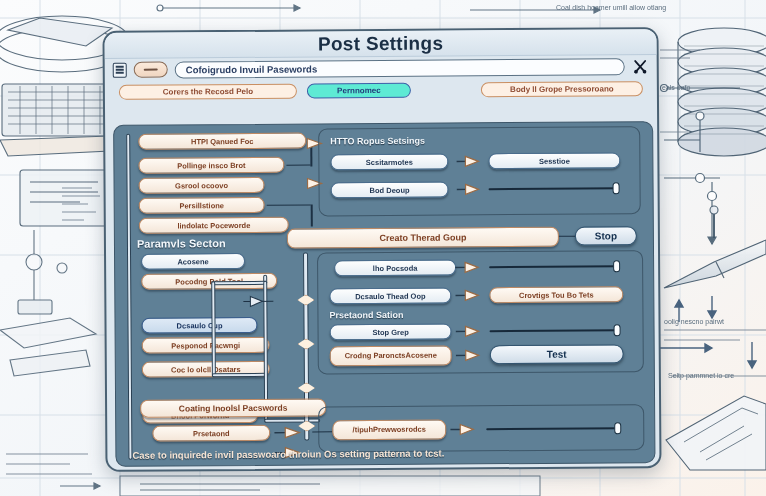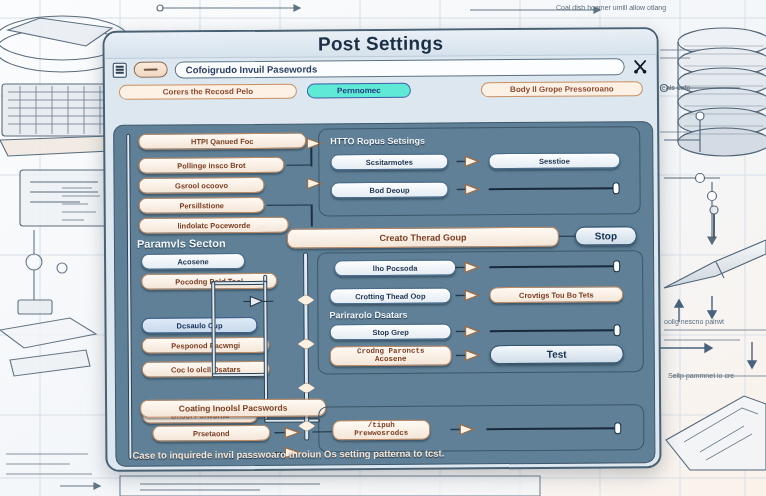--- a/index.html
+++ b/index.html
@@ -113,21 +113,21 @@
     height: 16px;
     border-radius: 8px;
     display: flex; align-items: center; justify-content: center;
     font-size: 7.5px; font-weight: bold;
     white-space: nowrap; overflow: hidden;
     box-shadow: 0 2px 2px rgba(25,40,55,.45);
   }
   .chip.cream { background: linear-gradient(#fffaf4, #f4e6d8); border: 1.3px solid #c08a63; color: #7d4024; }
   .chip.white { background: linear-gradient(#fdfefe, #e4ecf3); border: 1.3px solid #4a6c8c; color: #1d3350; }
   .chip.sel   { background: linear-gradient(#dfeaf6, #c8daec); border: 1.3px solid #3a5d8c; color: #16305c; }
-  .chip.two   { line-height: 1.05; flex-direction: column; height: 20px; font-family: Liberation Mono, monospace; }
+  .chip.two   { line-height: 1.05; flex-direction: row; height: 20px; }
 
   
   .btn {
     position: absolute;
     height: 19px;
     border-radius: 10px;
     border: 1.5px solid #33546f;
     background: linear-gradient(#f4f8fc, #cfdce8);
     display: flex; align-items: center; justify-content: center;
     font-size: 10px; font-weight: bold; color: #14304f;
@@ -393,28 +393,28 @@
     <div class="group" style="left:202px; top:128px; width:326px; height:122px;"></div>
 
     <div class="chip white" style="left:219px; top:136px; width:122px;">lho Pocsoda</div>
     <svg class="arrow" style="left:340px; top:137px;" width="26" height="14" viewBox="0 0 26 14">
       <path d="M0 7 H11" stroke="#24394c" stroke-width="1.4"></path>
       <path d="M10 2 L23 7 L10 12 Z" fill="#fdf2e6" stroke="#9a6b46" stroke-width="1.2"></path>
     </svg>
     <div class="track" style="left:374px; top:143px; width:130px;"></div>
     <div class="knob" style="left:498px; top:138px;"></div>
 
-    <div class="chip white" style="left:214px; top:164px; width:122px;">Crotting Thead Oop</div>
+    <div class="chip white" style="left:214px; top:164px; width:122px;">Dcsaulo Thead Oop</div>
     <svg class="arrow" style="left:340px; top:165px;" width="26" height="14" viewBox="0 0 26 14">
       <path d="M0 7 H11" stroke="#24394c" stroke-width="1.4"></path>
       <path d="M10 2 L23 7 L10 12 Z" fill="#fdf2e6" stroke="#9a6b46" stroke-width="1.2"></path>
     </svg>
     <div class="chip cream" style="left:374px; top:164px; width:134px;">Crovtigs Tou Bo Tets</div>
 
-    <div class="group-title" style="left:214px; top:186px;">Parirarolo Dsatars</div>
+    <div class="group-title" style="left:214px; top:186px;">Prsetaond Sation</div>
 
     <div class="chip white" style="left:214px; top:200px; width:122px;">Stop Grep</div>
     <svg class="arrow" style="left:340px; top:201px;" width="26" height="14" viewBox="0 0 26 14">
       <path d="M0 7 H11" stroke="#24394c" stroke-width="1.4"></path>
       <path d="M10 2 L23 7 L10 12 Z" fill="#fdf2e6" stroke="#9a6b46" stroke-width="1.2"></path>
     </svg>
     <div class="track" style="left:374px; top:207px; width:130px;"></div>
     <div class="knob" style="left:498px; top:202px;"></div>
 
     <div class="chip cream two" style="left:214px; top:222px; width:122px;">
@@ -434,21 +434,21 @@
       <path d="M0 7 H12" stroke="#24394c" stroke-width="1.4"></path>
       <path d="M11 2 L25 7 L11 12 Z" fill="#fdf2e6" stroke="#9a6b46" stroke-width="1.2"></path>
     </svg>
     <svg class="arrow" style="left:158px; top:321px;" width="28" height="14" viewBox="0 0 28 14">
       <path d="M0 7 H12" stroke="#24394c" stroke-width="1.4"></path>
       <path d="M11 2 L25 7 L11 12 Z" fill="#fdf2e6" stroke="#9a6b46" stroke-width="1.2"></path>
     </svg>
 
     <div class="group" style="left:202px; top:282px; width:326px; height:46px;"></div>
     <div class="line" style="left:196px; top:307px; width:20px;"></div>
-    <div class="chip cream two" style="left:216px; top:296px; width:98px;">
+    <div class="chip cream two" style="left:216px; top:296px; width:114px;">
       <span>/tipuh</span>
       <span>Prewwosrodcs</span>
     </div>
     <svg class="arrow" style="left:334px; top:299px;" width="26" height="14" viewBox="0 0 26 14">
       <path d="M0 7 H11" stroke="#24394c" stroke-width="1.4"></path>
       <path d="M10 2 L23 7 L10 12 Z" fill="#fdf2e6" stroke="#9a6b46" stroke-width="1.2"></path>
     </svg>
     <div class="track" style="left:370px; top:305px; width:134px;"></div>
     <div class="knob" style="left:498px; top:300px;"></div>
 

